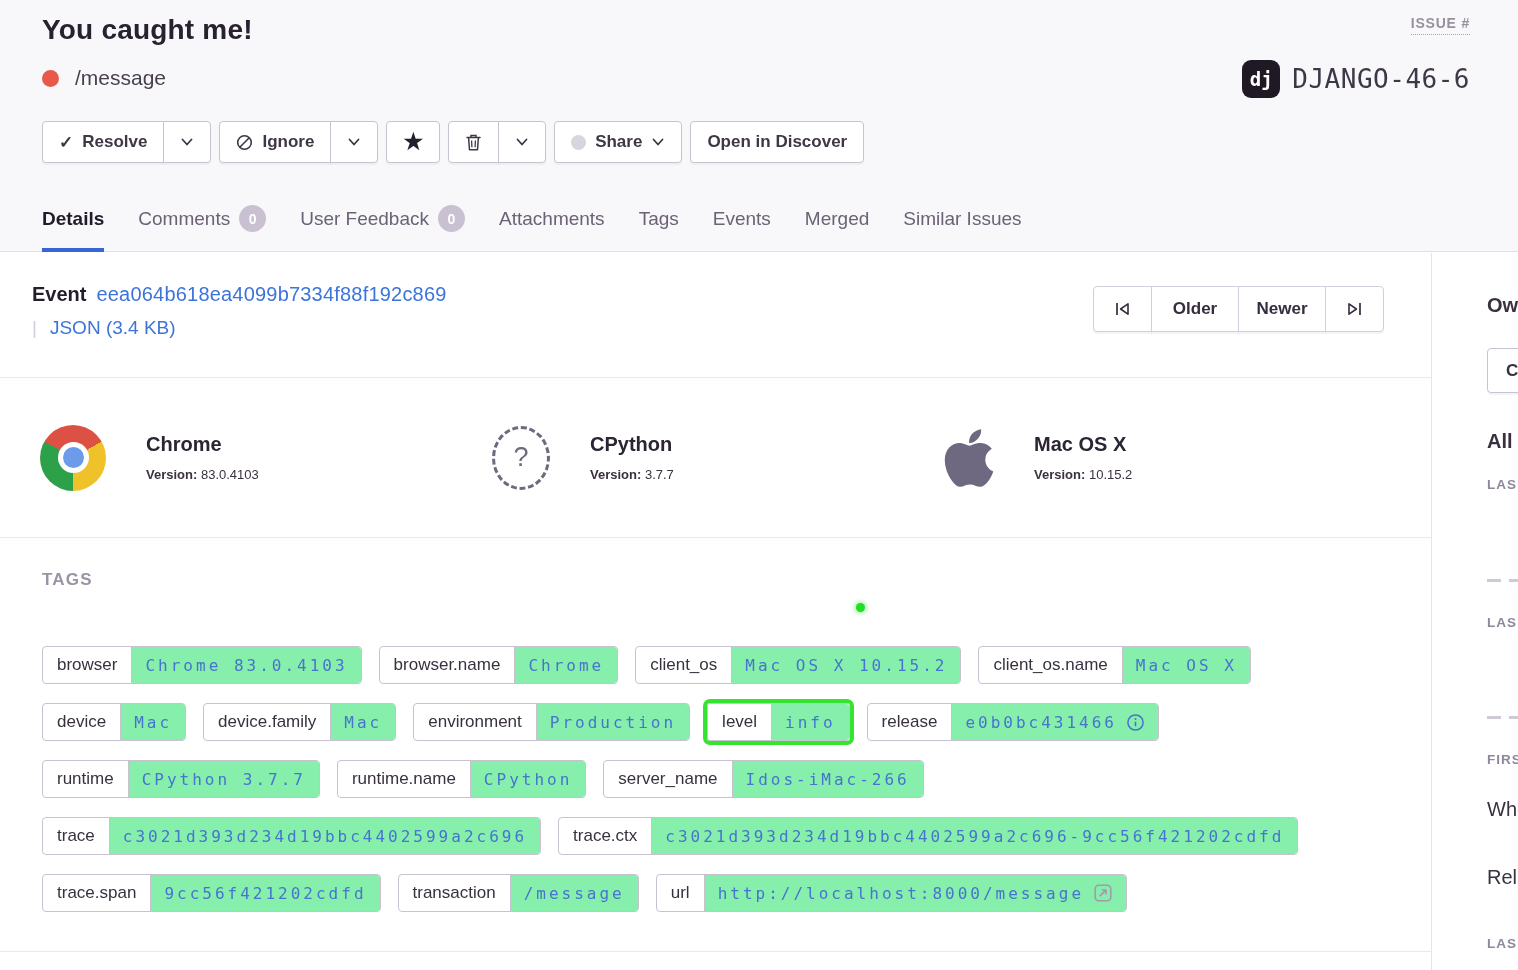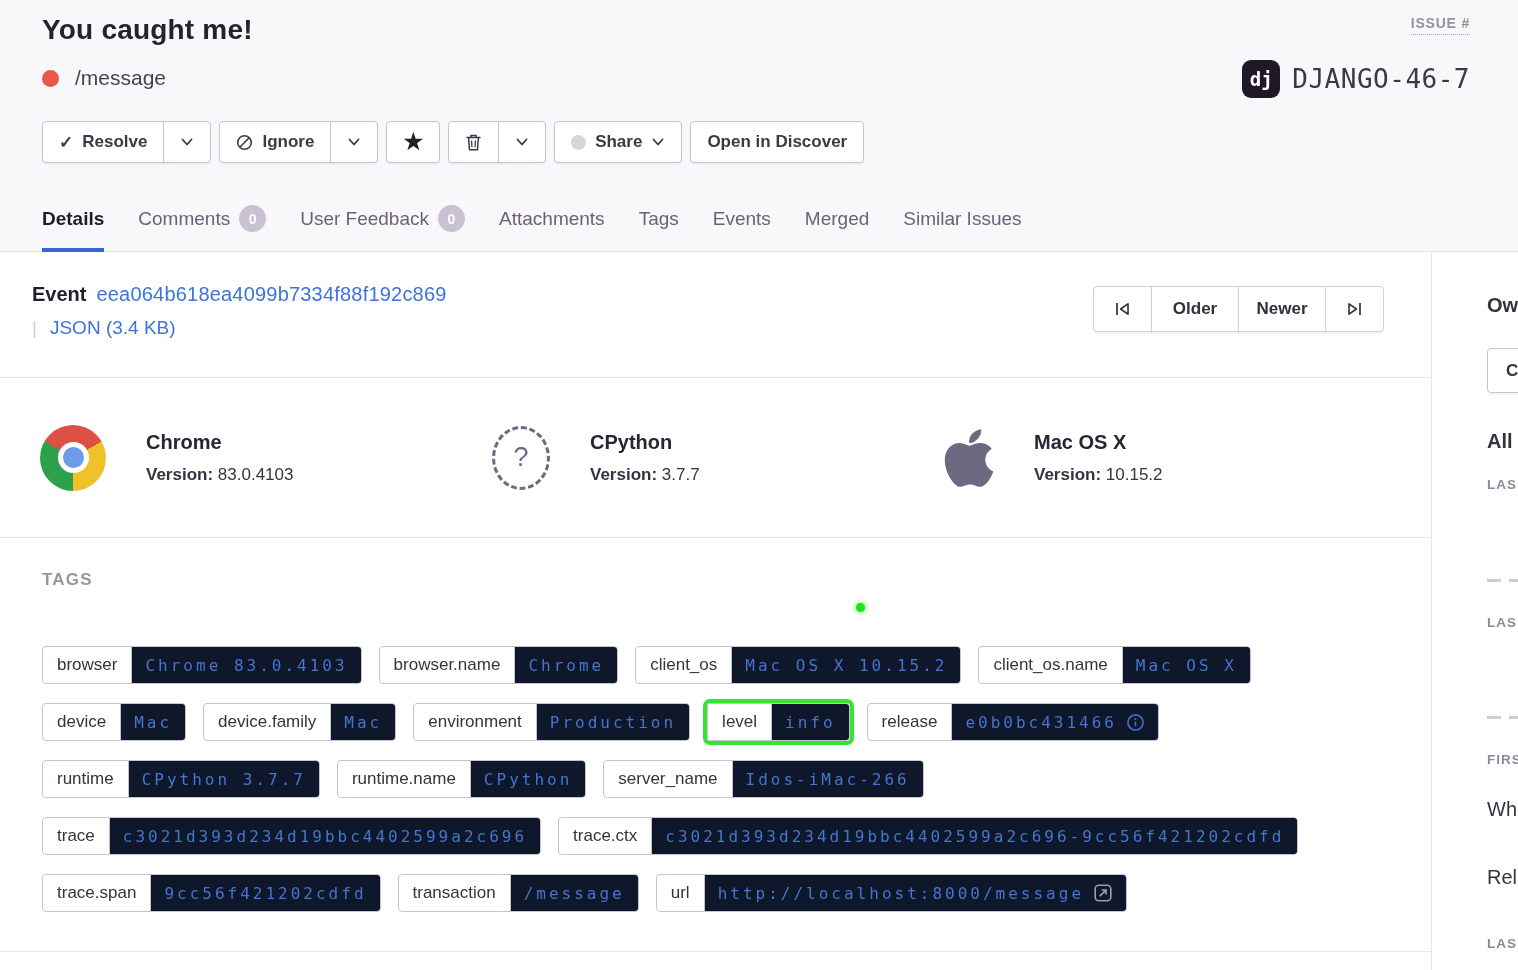--- a/index.html
+++ b/index.html
@@ -67,21 +67,21 @@
   .pg-btn.ic { width:59px; }
   .pg-btn.tx { width:88px; margin-left:-1px; }
   .pg-btn:last-child { margin-left:-1px; border-radius:0 4px 4px 0; }
   .pg-btn:first-child { border-radius:4px 0 0 4px; }
 
   
   .contexts { display:flex; align-items:center; height:160px; border-bottom:1px solid #eae7ee; padding-left:40px; }
   .context { display:flex; align-items:center; gap:40px; width:452px; }
   .ctx-text { display:flex; flex-direction:column; gap:11px; }
   .ctx-name { font-size:20px; font-weight:bold; color:#2b2433; }
-  .ctx-version { font-size:17px; color:#39313f; }
+  .ctx-version { font-size:13px; color:#39313f; }
   .ctx-version .vlabel { font-weight:bold; }
 
   .chrome-icon { position:relative; width:66px; height:66px; border-radius:50%;
     background:conic-gradient(from -60deg, #dd5144 0 120deg, #f0c229 120deg 240deg, #2da04a 240deg 360deg); }
   .chrome-icon::before { content:""; position:absolute; left:50%; top:50%; width:31px; height:31px;
     margin:-15.5px 0 0 -15.5px; border-radius:50%; background:#fff; }
   .chrome-icon::after { content:""; position:absolute; left:50%; top:50%; width:21px; height:21px;
     margin:-10.5px 0 0 -10.5px; border-radius:50%; background:#6c9bea; }
   .q-icon { width:58px; height:64px; border:3px dashed #6f6980; border-radius:50%;
     display:flex; align-items:center; justify-content:center; font-size:27px; color:#6f6980; }
@@ -89,21 +89,21 @@
 
   
   .tags-section { position:relative; height:414px; border-bottom:1px solid #eae7ee; padding:32px 42px 0; }
   .tags-heading { font-size:17px; font-weight:bold; color:#9b92a5; letter-spacing:1.2px; }
   .tag-rows { margin-top:56px; }
   .tag-row { display:flex; gap:17px; margin-bottom:19px; }
   .pill { display:inline-flex; align-items:stretch; border:1px solid #c8c2d0; border-radius:4px;
           background:#fff; height:38px; }
   .pill-k { display:flex; align-items:center; padding:0 14px; font-size:17px; color:#39313f; }
   .pill-v { display:flex; align-items:center; gap:9px; padding:0 13px; border-left:1px solid #c8c2d0;
-            background:#0f172a; font-family:"DejaVu Sans Mono", monospace; font-size:16px;
+            background:#86efac; font-family:"DejaVu Sans Mono", monospace; font-size:16px;
             letter-spacing:3px; color:#4674ce; border-radius:0 3px 3px 0; cursor:pointer; }
   .pill.hl { outline:4px solid #35e42e; outline-offset:0; border-radius:3px; }
   .pill-v svg { flex:none; letter-spacing:0; }
 
   .green-dot { position:absolute; left:856px; top:603px; width:9px; height:9px; border-radius:50%;
                background:#21e021; box-shadow:0 0 5px 1px rgba(60,225,60,.6); z-index:5; }
 
   
   .sidebar { position:absolute; top:253px; left:1433px; right:0; bottom:0; background:#fff; }
   .sidebar > * { position:absolute; left:54px; white-space:nowrap; }
@@ -126,21 +126,21 @@
 
     <div class="culprit-row">
       <span class="level-dot"></span>
       <span class="culprit">/message</span>
     </div>
 
     <div class="issue-meta">
       <span class="issue-label">ISSUE #</span>
       <div class="issue-row">
         <span class="dj-badge">dj</span>
-        <span class="issue-id">DJANGO-46-7</span>
+        <span class="issue-id">DJANGO-46-6</span>
       </div>
     </div>
 
     <div class="toolbar">
       <div class="bgroup">
         <button class="btn">
           <span class="check-glyph">✓</span>
           <span>Resolve</span>
         </button>
         <button class="btn">

